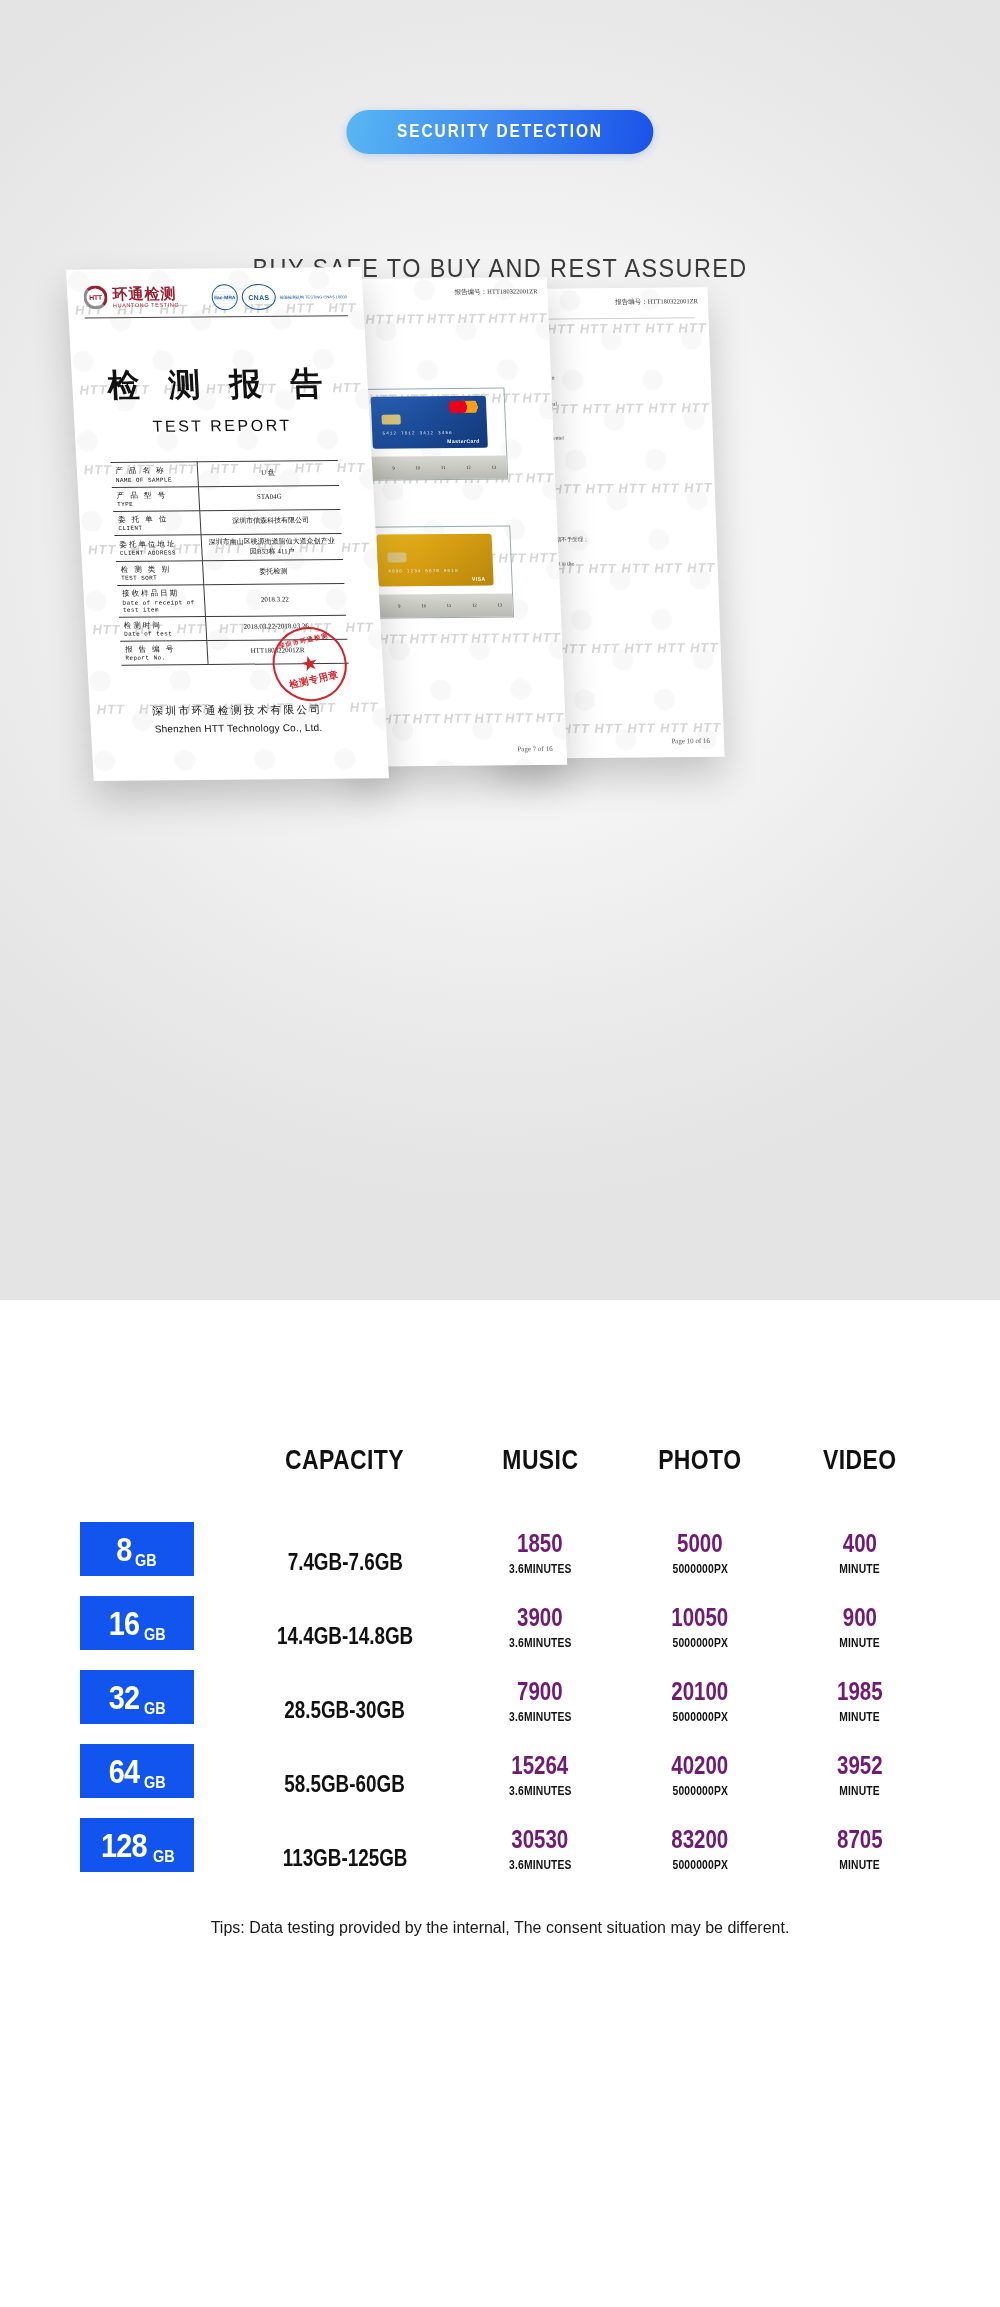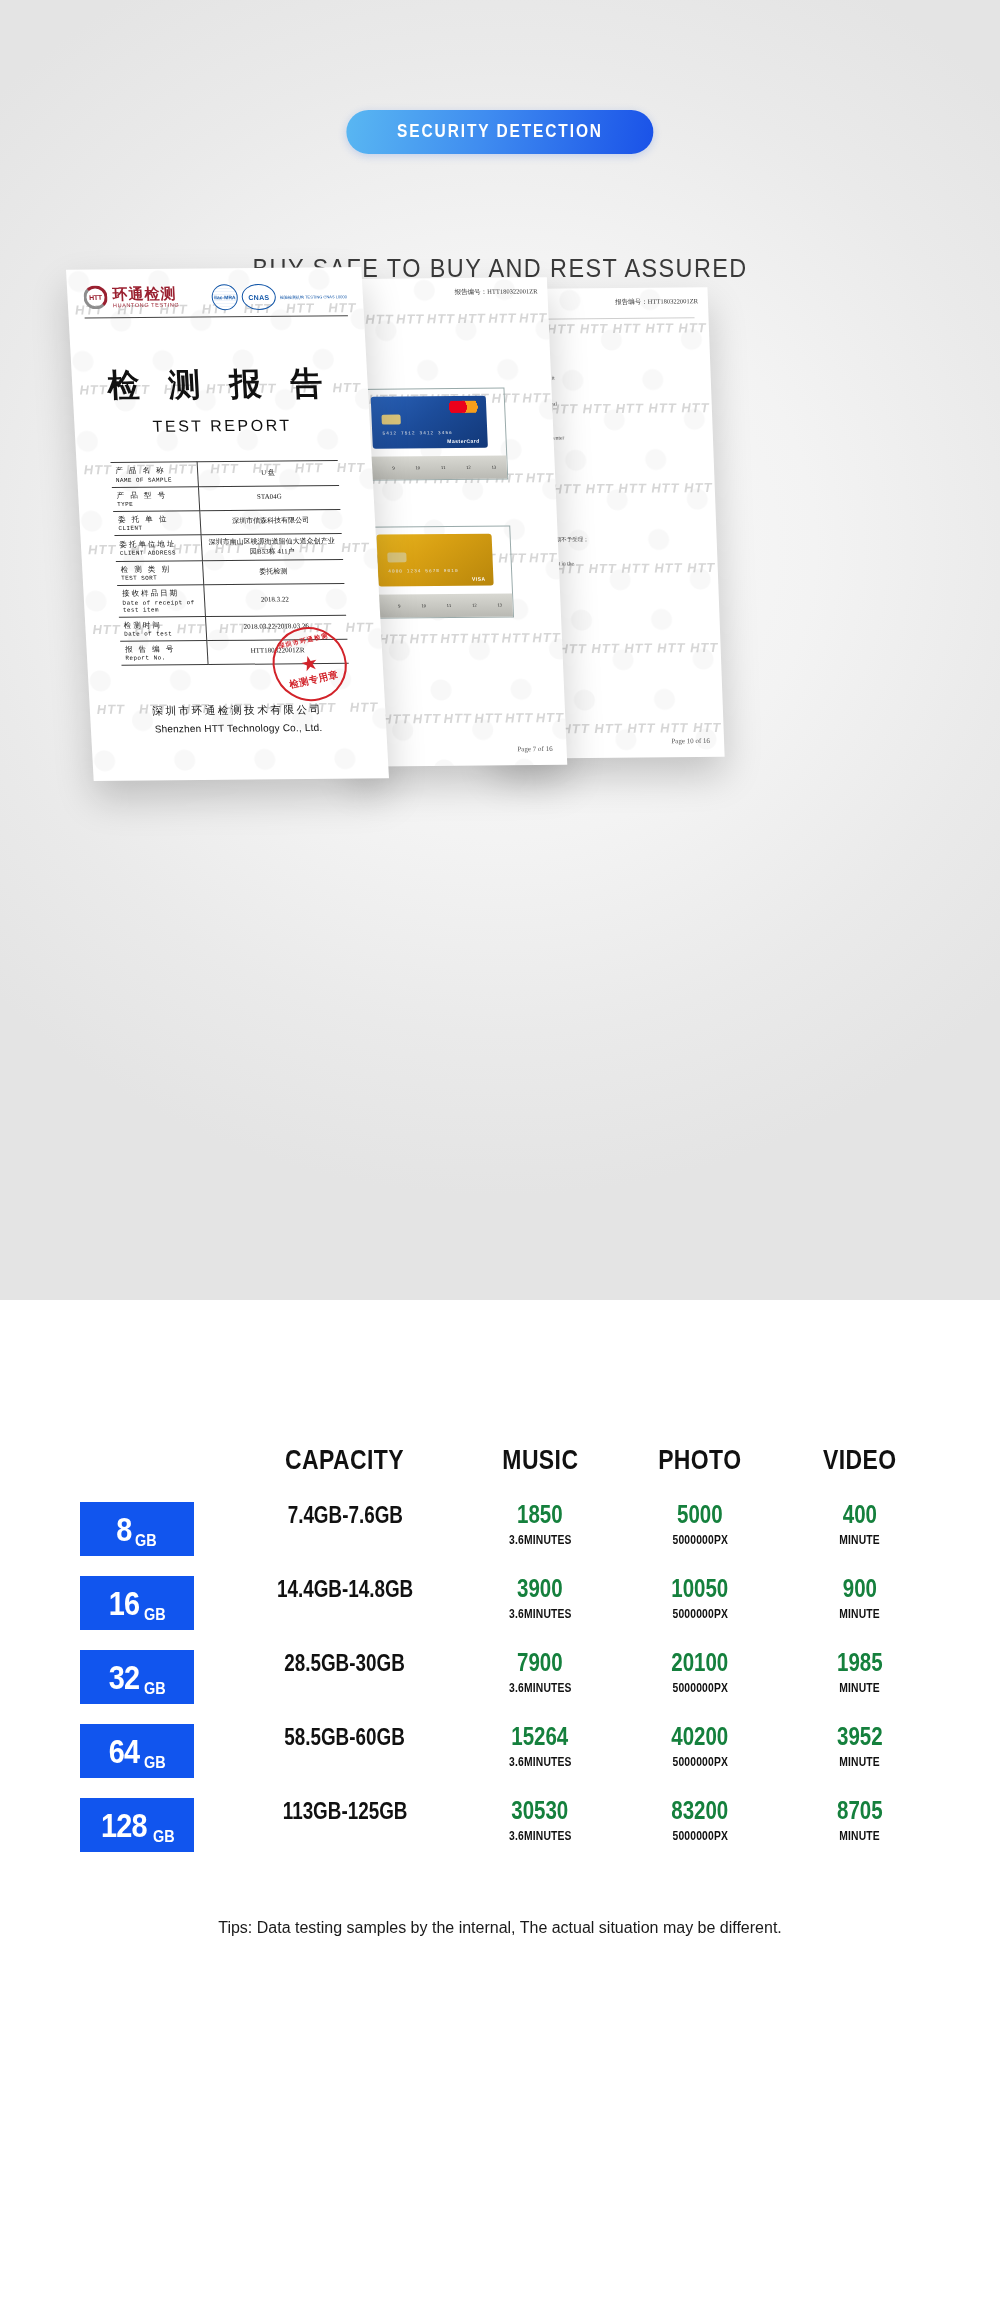--- a/index.html
+++ b/index.html
@@ -238,21 +238,21 @@
     font-size: 52px; line-height:1; font-weight:bold; letter-spacing:.5px;
     background: linear-gradient(90deg, #8ccdf8 0%, #5aa8f5 25%, #2e74ee 62%, #0f36e3 100%);
     -webkit-background-clip:text; background-clip:text;
     color:transparent; -webkit-text-fill-color:transparent;
   }
   .s-title span { display:inline-block; transform: scaleX(0.80); transform-origin:center; }
   .s-sub { text-align:center; margin-top: 14px; font-size:23px; color:#3a3a3a; font-weight:300; letter-spacing:1.2px; }
   .s-sub span { display:inline-block; transform: scaleX(0.92); transform-origin:center; }
 
   .tbl { width: 880px; margin: 52px auto 0; }
-  .thead, .trow { display:flex; align-items:flex-start; }
+  .thead, .trow { display:flex; align-items:flex-end; }
   .thead { padding-left: 0; margin-bottom: 26px; }
   .th {
     font-size: 28px; font-weight:bold; color:#111; text-align:center;
     font-stretch: condensed; letter-spacing:.5px;
   }
   .th span, .cap-txt span { display:inline-block; transform: scaleX(0.82); transform-origin:center; }
   .c-badge { width: 170px; flex:0 0 170px; }
   .c-cap   { width: 230px; flex:0 0 230px; }
   .c-mus   { width: 160px; flex:0 0 160px; }
   .c-pho   { width: 160px; flex:0 0 160px; }
@@ -265,21 +265,21 @@
     color:#ffffff;
     width: 114px; height: 54px;
     display:flex; align-items:center; justify-content:center;
     line-height:1;
   }
   .cap-badge b { font-size: 34px; font-weight:bold; letter-spacing:-1px; display:inline-block; transform:scaleX(0.85); }
   .cap-badge i { font-style:normal; font-size:17px; font-weight:bold; align-self:flex-end; margin-bottom:7px; display:inline-block; transform:scaleX(0.85); }
 
   .cap-txt { font-size: 23px; font-weight:bold; color:#111; text-align:center; font-stretch:condensed; }
   .num-cell { text-align:center; }
-  .num-big { font-size: 25px; font-weight:bold; color:#15803d; line-height:1; font-stretch:condensed; }
+  .num-big { font-size: 25px; font-weight:bold; color:#701a75; line-height:1; font-stretch:condensed; }
   .num-big span { display:inline-block; transform:scaleX(0.82); }
   .num-sub { font-size: 12px; font-weight:bold; color:#111; margin-top:6px; letter-spacing:.2px; font-stretch:condensed; }
   .num-sub span { display:inline-block; transform:scaleX(0.86); }
 
   .tips {
     width: 640px; margin: 44px auto 0;
     text-align:center; font-size:16px; color:#1a1a1a; line-height:1.45;
   }
 </style>
 </head>
@@ -723,17 +723,17 @@
           <div class="num-sub"><span>5000000PX</span></div>
         </div>
         <div class="num-cell c-vid">
           <div class="num-big"><span>8705</span></div>
           <div class="num-sub"><span>MINUTE</span></div>
         </div>
       </div>
 
     </div>
 
-    <p class="tips">Tips: Data testing samples by the internal, The actual situation may be different.</p>
+    <p class="tips">Tips: Data testing provided by the internal, The consent situation may be different.</p>
 
   </section>
 
 </div>
 
 </body></html>

